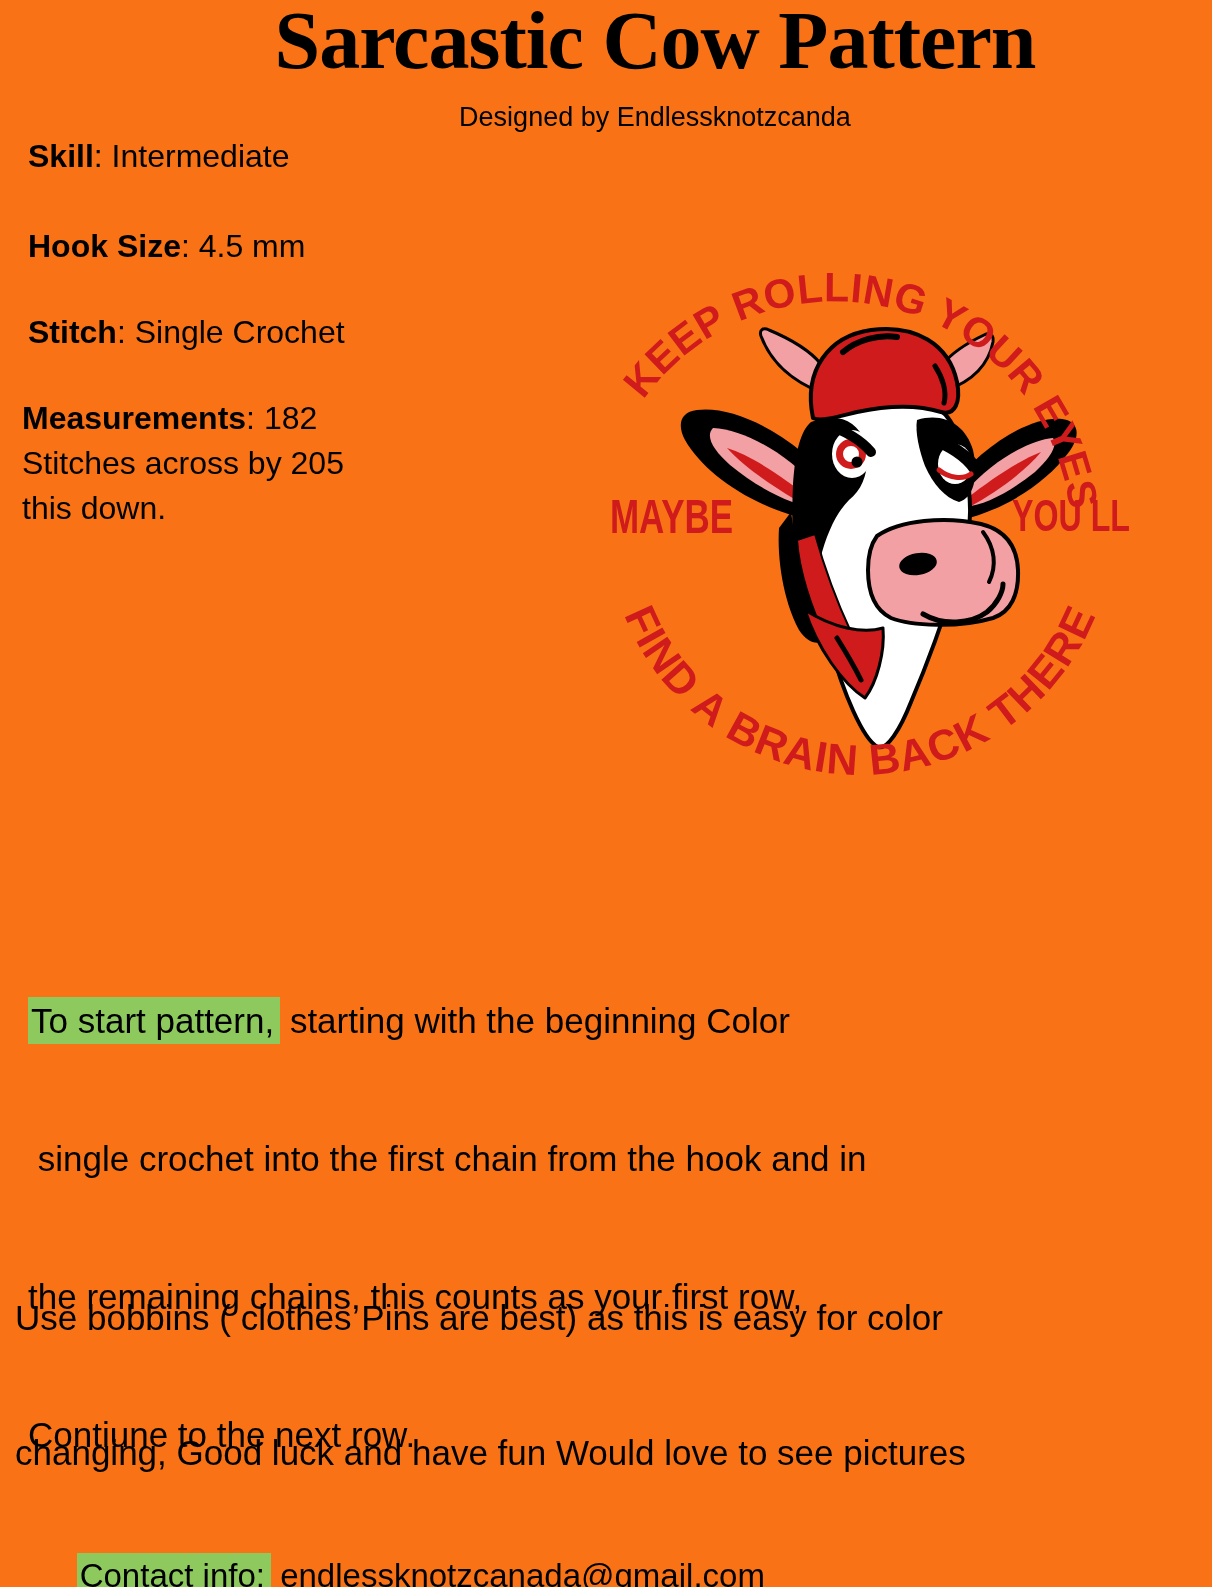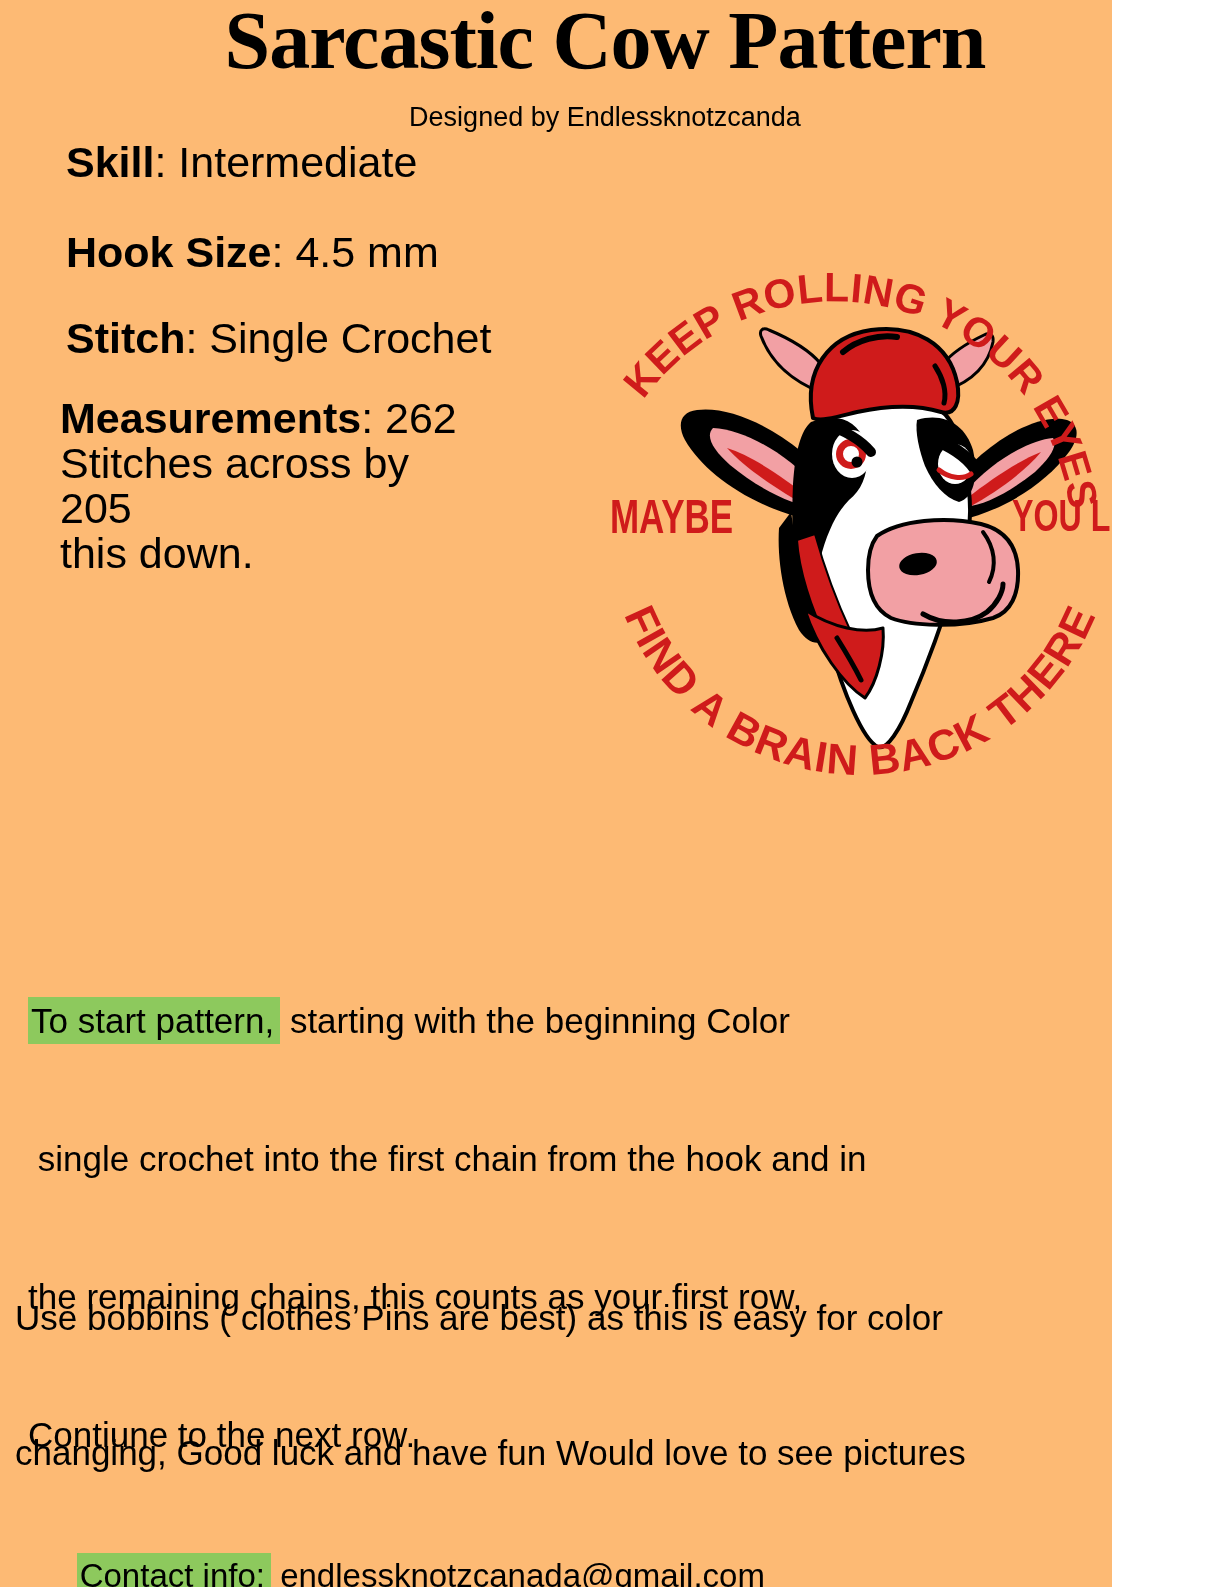--- a/index.html
+++ b/index.html
@@ -1,26 +1,26 @@
 <!DOCTYPE html>
 <html style="--red: #cf1b1b; --pink: #f2a0a4; --highlight: #8dc95d;"><head>
 <meta charset="utf-8">
 <style>
   html,body{margin:0;padding:0;background:#ffffff;}
   .page{
-    position:relative; width:1112px; height:1587px; background:#fdba74;
+    position:relative; width:1212px; height:1587px; background:#f97316;
     font-family:"Liberation Sans", sans-serif; color:#000; overflow:hidden;
   }
   .header{position:absolute; left:98px; right:0; top:0; text-align:center;}
   .header h1{
     margin:0; font-family:"Liberation Serif", serif; font-weight:bold;
     font-size:82px; line-height:1.0; letter-spacing:-1px; color:#000;
   }
   .subtitle{font-size:27px; margin-top:20px; color:#000;}
-  .spec{position:absolute; left:28px; font-size:43px; white-space:pre;margin-left:38px;}
+  .spec{position:absolute; left:28px; font-size:32px; white-space:pre;}
   .spec b{font-weight:bold;}
   .spec-skill{top:138px;}
   .spec-hook{top:228px;}
   .spec-stitch{top:314px;text-align:center;}
   .spec-measure{top:396px; left:22px; line-height:45px; white-space:normal; width:430px;}
   .cow{position:absolute; left:585px; top:240px; width:570px; height:545px;}
   .para{position:absolute; white-space:pre-wrap;}
   .instructions{left:28px; top:906px; font-size:35px; line-height:46px; width:1180px;}
   .note{left:15px; top:1205px; font-size:35px; line-height:45px; width:1190px;}
   .note b{font-weight:bold;}
@@ -40,21 +40,21 @@
     <div class="subtitle">Designed by Endlessknotzcanda</div>
   </header>
 
   <div class="spec spec-skill"><b>Skill</b><span>: Intermediate</span></div>
 
   <div class="spec spec-hook"><b>Hook Size</b><span>: 4.5 mm</span></div>
 
   <div class="spec spec-stitch"><b>Stitch</b><span>: Single Crochet</span></div>
 
   <div class="spec spec-measure">
-    <div><b>Measurements</b><span>: 262</span></div>
+    <div><b>Measurements</b><span>: 182</span></div>
     <div>Stitches across by 205</div>
     <div>this down.</div>
   </div>
 
   <svg class="cow" viewBox="0 0 570 545" aria-hidden="true">
 
     <path id="arcTop" d="M 66,150 A 236 236 0 0 1 483,258" fill="none"></path>
     <path id="arcBot" d="M 29,344 A 254 254 0 0 0 521,344" fill="none"></path>
 
     <g>

